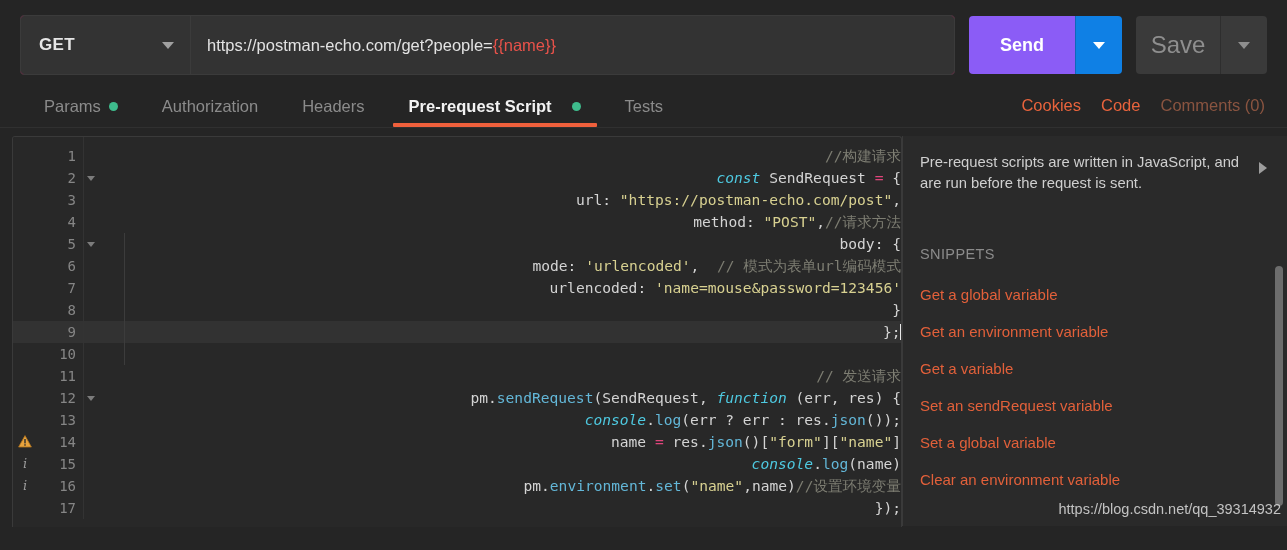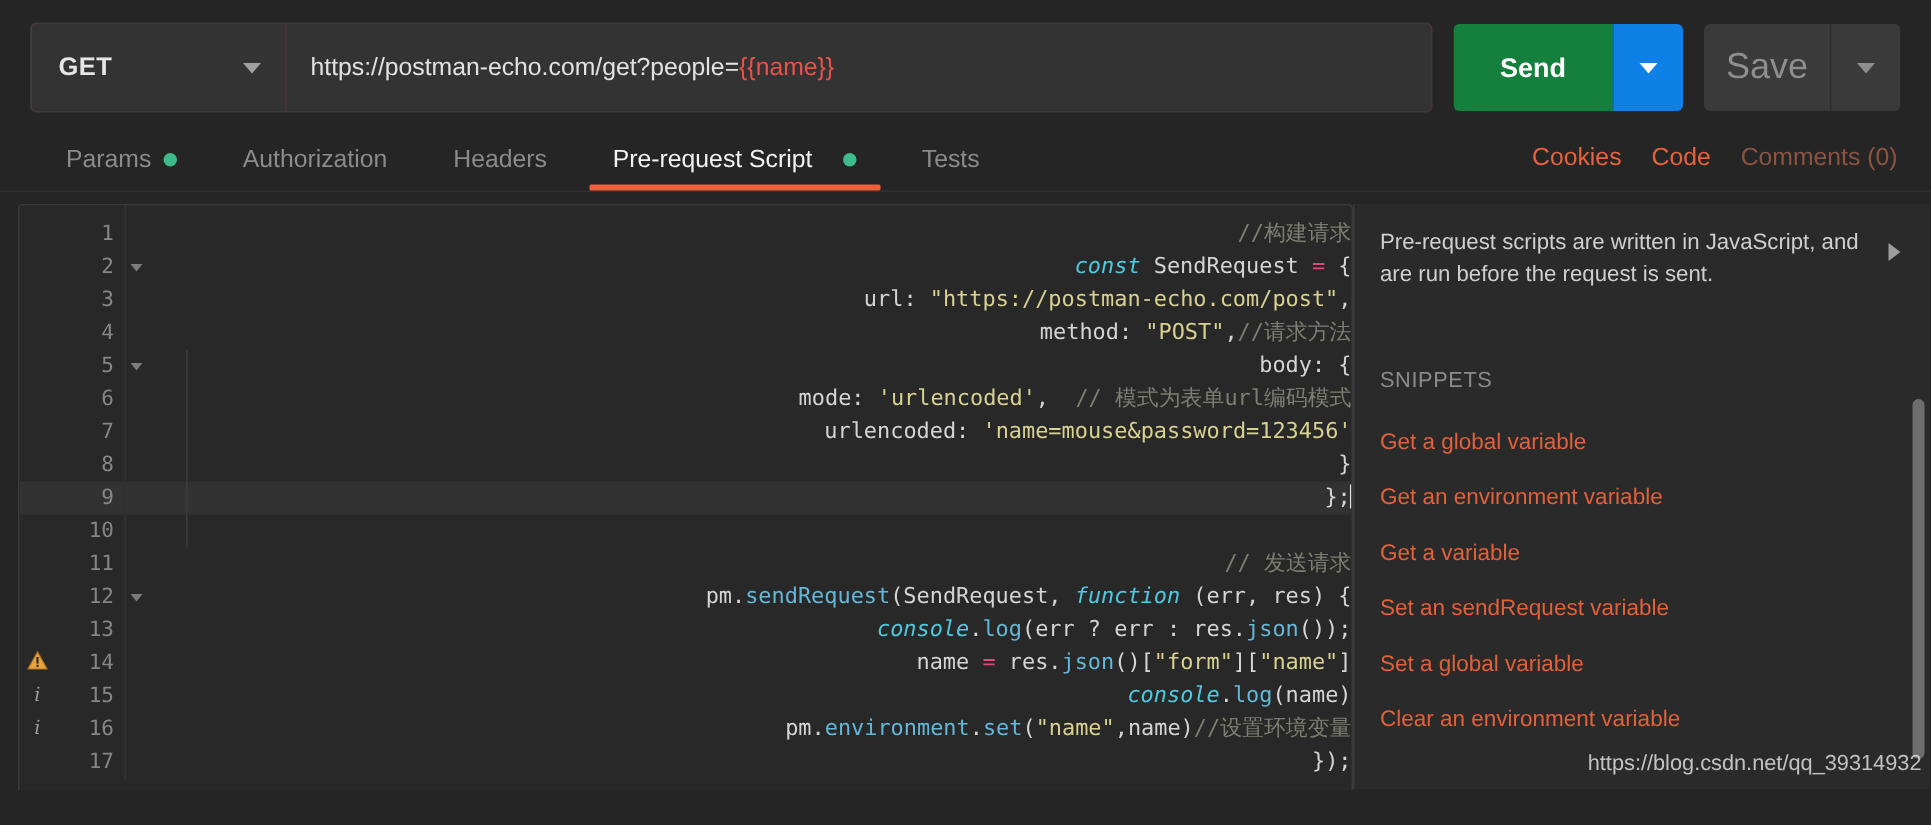--- a/index.html
+++ b/index.html
@@ -79,21 +79,21 @@
     margin-left: 14px;
     height: 58px;
     border-radius: 4px;
     overflow: hidden;
   }
   .send-btn {
     display: flex;
     align-items: center;
     justify-content: center;
     width: 106px;
-    background: #15803d;
+    background: #8b5cf6;
     color: #ffffff;
     font-size: 18px;
     font-weight: bold;
     cursor: pointer;
     border-right: 1px solid #1168b8;
   }
   .send-caret {
     display: flex;
     align-items: center;
     justify-content: center;
@@ -149,21 +149,21 @@
     gap: 8px;
     height: 100%;
     padding: 0 22px;
     font-size: 16.5px;
     color: #8b8b8b;
     cursor: pointer;
     position: relative;
     box-sizing: border-box;
     padding-bottom: 4px;
   }
-  .tab.active { color: #f2f2f2; font-weight: normal; gap: 20px; }
+  .tab.active { color: #f2f2f2; font-weight: bold; gap: 20px; }
   .tab.active::after {
     content: "";
     position: absolute;
     left: 6px; right: 6px; bottom: 0;
     height: 4px;
     background: #f0603c;
     border-radius: 1px;
   }
   .dot-green {
     width: 9px; height: 9px;

